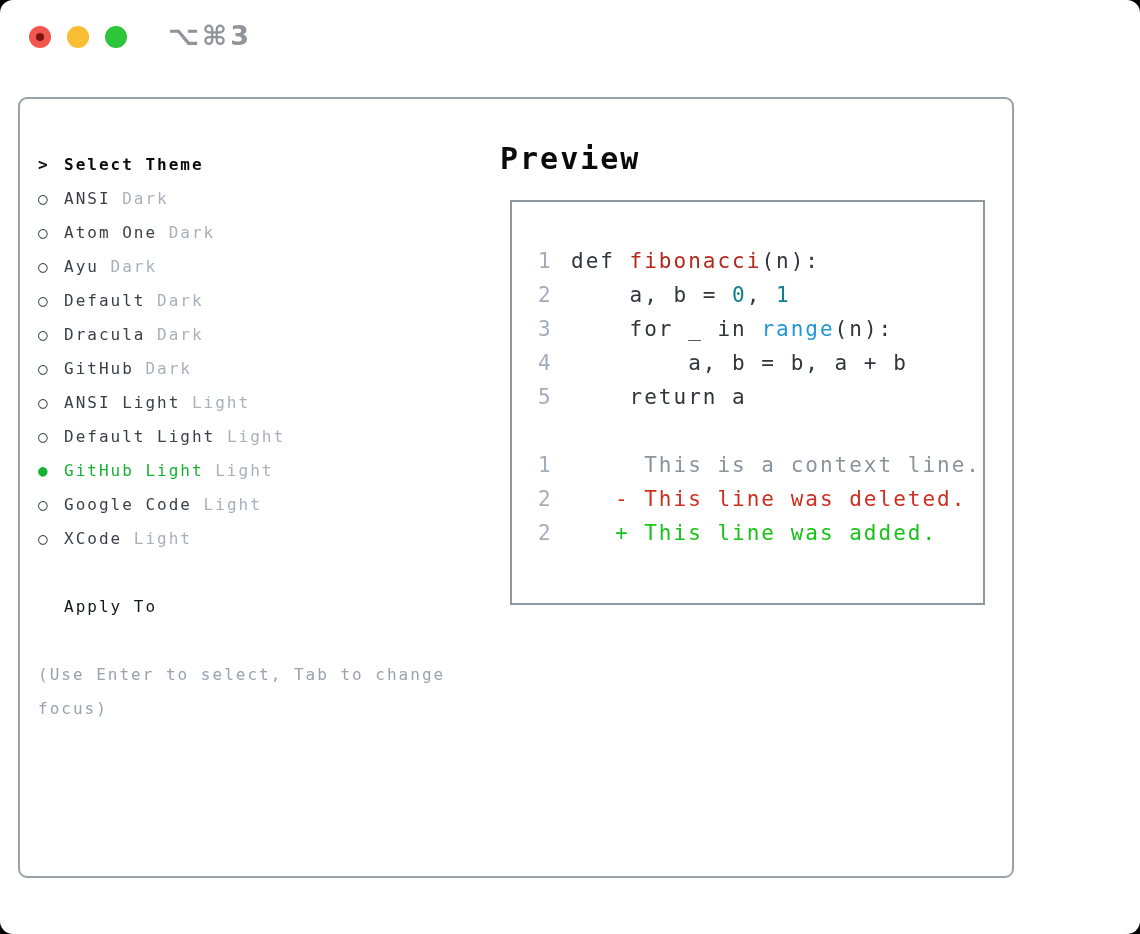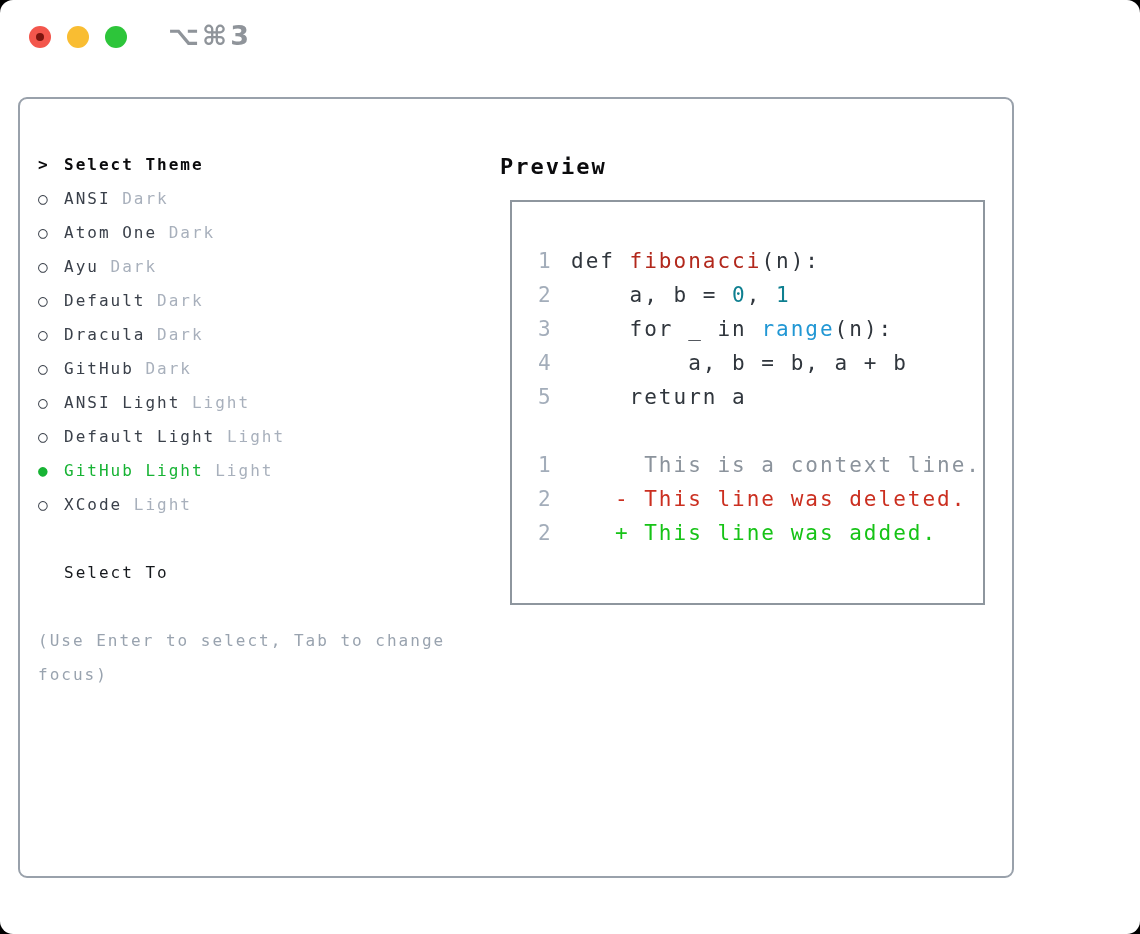--- a/index.html
+++ b/index.html
@@ -28,22 +28,22 @@
   .blank-row { height:34px; }
   .bullet { display:inline-block; width:26px; color:var(--item-dark,#3a404a); }
   .header-row { font-weight:bold; color:var(--header-black,#0b0b0d); }
   .header-row .bullet { color:var(--header-black,#0b0b0d); }
   .apply-header { color:#15181c; padding-left:26px; }
   .tname { color:var(--item-dark,#3a404a); }
   .selected .bullet, .selected .tname { color:var(--selection-green,#17b334); }
   .variant { color:var(--variant-gray,#a8b0bc); }
   .hint { width:452px; line-height:34px; color:var(--hint-gray,#99a3af); }
   
-  .preview-header { position:absolute; left:480px; top:51px; height:34px; line-height:34px;
-    font-size:22px; letter-spacing:2px; font-weight:bold; color:var(--header-black,#0b0b0d); }
+  .preview-header { position:absolute; left:480px; top:43px; height:34px; line-height:34px;
+    font-size:30px; letter-spacing:2px; font-weight:bold; color:var(--header-black,#0b0b0d); }
   .preview-box { position:absolute; left:490px; top:101px; width:471px; height:401px;
     border:2px solid var(--preview-border,#8e969e); background:#fff; }
   .preview-code { margin:0; padding:42px 8px 0 26px; font-size:21px; letter-spacing:2px;
     font-family:"DejaVu Sans Mono","Liberation Mono",monospace; }
   .pline { height:34px; line-height:34px; white-space:pre; }
   .lnum { display:inline-block; width:33px; color:var(--line-number,#a3adba); }
   .tok-code     { color:var(--code-default,#30363d); }
   .tok-function { color:var(--function-red,#b2281c); }
   .tok-number   { color:var(--number-teal,#0e7f90); }
   .tok-builtin  { color:var(--builtin-blue,#2197d4); }
@@ -73,26 +73,27 @@
       <div id="theme-list">
           <div class="row theme-item"><span class="bullet">○</span><span class="tname">ANSI</span> <span class="variant">Dark</span></div>
           <div class="row theme-item"><span class="bullet">○</span><span class="tname">Atom One</span> <span class="variant">Dark</span></div>
           <div class="row theme-item"><span class="bullet">○</span><span class="tname">Ayu</span> <span class="variant">Dark</span></div>
           <div class="row theme-item"><span class="bullet">○</span><span class="tname">Default</span> <span class="variant">Dark</span></div>
           <div class="row theme-item"><span class="bullet">○</span><span class="tname">Dracula</span> <span class="variant">Dark</span></div>
           <div class="row theme-item"><span class="bullet">○</span><span class="tname">GitHub</span> <span class="variant">Dark</span></div>
           <div class="row theme-item"><span class="bullet">○</span><span class="tname">ANSI Light</span> <span class="variant">Light</span></div>
           <div class="row theme-item"><span class="bullet">○</span><span class="tname">Default Light</span> <span class="variant">Light</span></div>
           <div class="row theme-item selected"><span class="bullet">●</span><span class="tname">GitHub Light</span> <span class="variant">Light</span></div>
+          <div class="row theme-item"><span class="bullet">○</span><span class="tname">Google Code</span> <span class="variant">Light</span></div>
           <div class="row theme-item"><span class="bullet">○</span><span class="tname">XCode</span> <span class="variant">Light</span></div>
         </div>
 
       <div class="blank-row"></div>
 
-      <div class="row apply-header">Select To</div>
+      <div class="row apply-header">Apply To</div>
 
 
       <div class="blank-row"></div>
 
       <div class="hint">(Use Enter to select, Tab to change focus)</div>
     </div>
 
     <div class="preview-header">Preview</div>
 
     <div class="preview-box">

